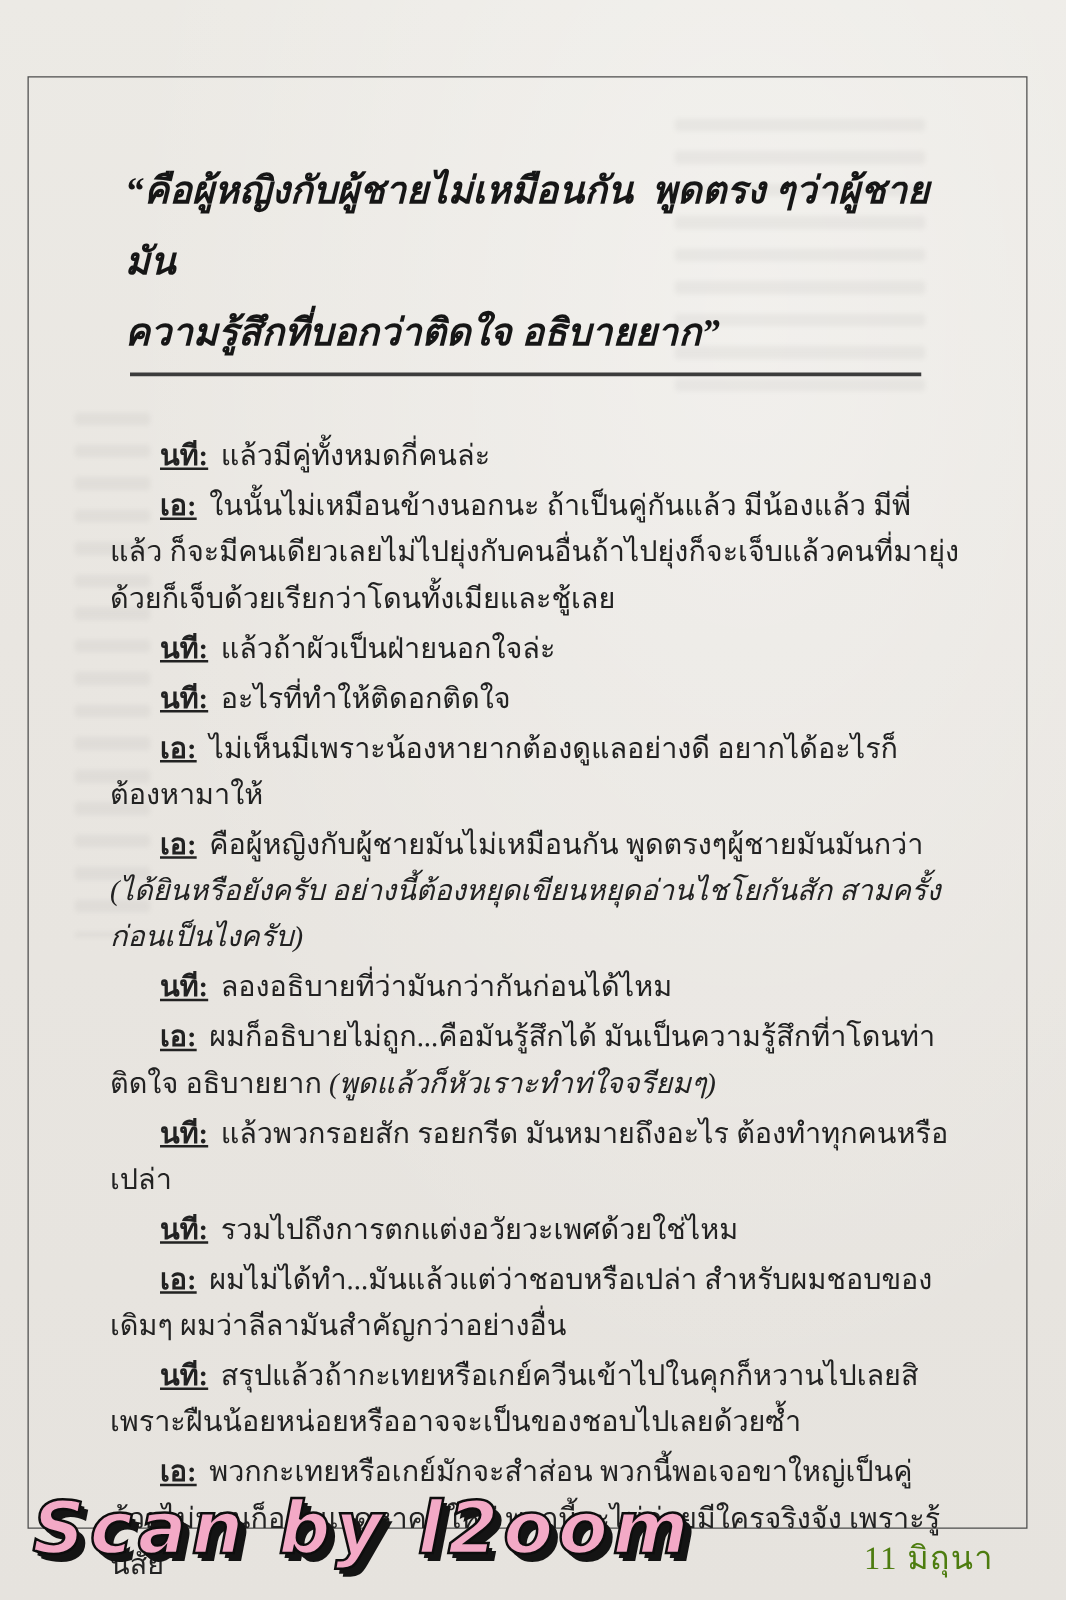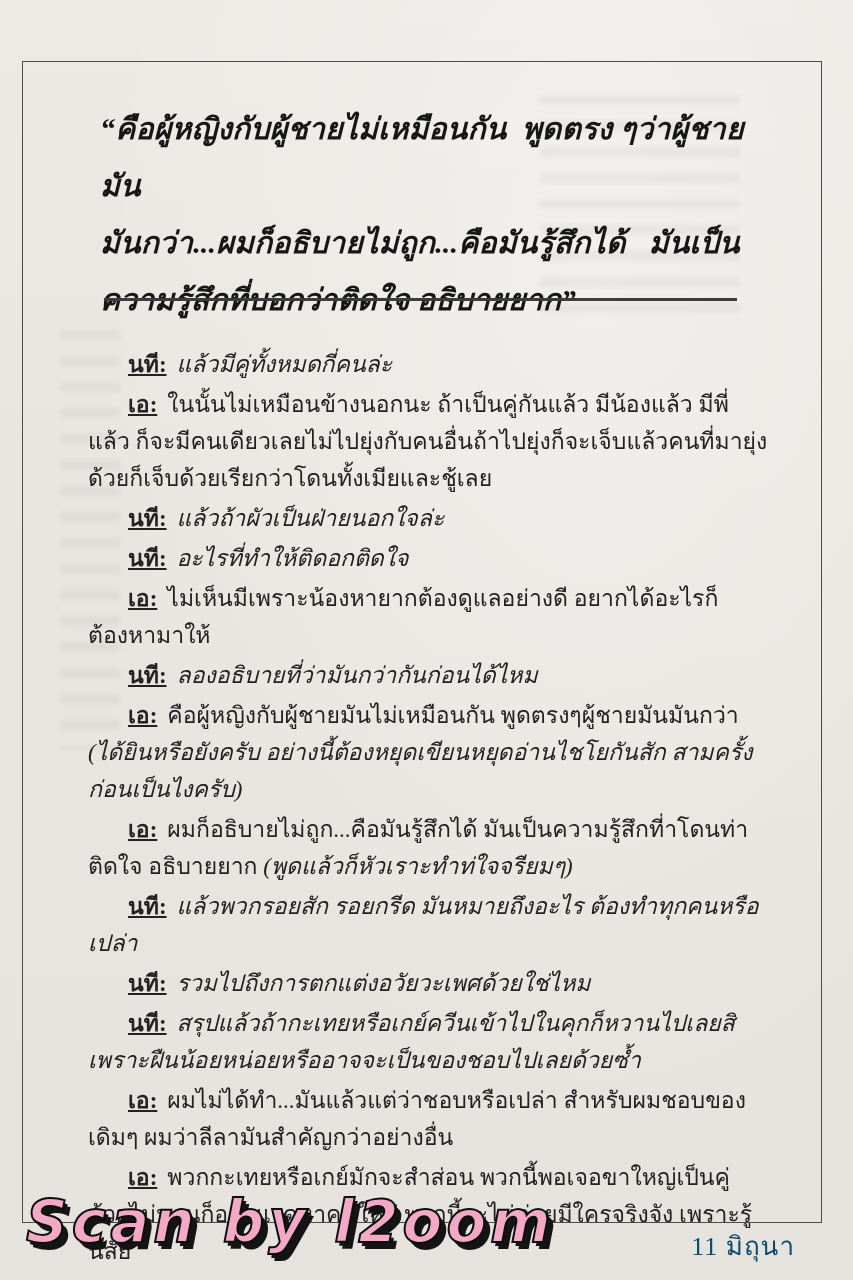--- a/index.html
+++ b/index.html
@@ -9,91 +9,90 @@
       radial-gradient(ellipse at 70% 20%, rgba(255,255,255,0.35), rgba(0,0,0,0) 60%),
       linear-gradient(180deg,#eceae5 0%,#e9e6e1 40%,#e6e3de 100%);
     font-family:"Liberation Serif", serif;
     color:#1f1f1f;
   }
   .frame{
     position:absolute;left:22px;top:61px;width:800px;height:1162px;
     border:1.5px solid #4c4c4c;box-sizing:border-box;pointer-events:none;
   }
   .quote{
-    position:absolute;left:100px;top:100px;width:648px;
+    position:absolute;left:100px;top:124px;width:648px;
     font-weight:bold;font-style:italic;
     font-size:30px;line-height:57px;color:#161616;
     letter-spacing:0.2px;
   }
   .quote .quote-line{white-space:pre-wrap;}
   .rule{
     position:absolute;left:104px;top:298px;width:633px;height:3px;
     background:#3c3c3c;
   }
   .dialogue{
     position:absolute;left:88px;top:346px;width:682px;
     font-size:23px;line-height:37px;color:#222;
   }
   .dialogue p.turn{
     margin:0 0 3px 0;text-indent:40px;
   }
   .speaker{font-weight:bold;font-style:normal;margin-right:10px;text-decoration:underline;}
-  .turn.q .speech{font-style:italic;margin-top:12px;}
+  .turn.q .speech{margin-top:12px;}
   .turn.a .speech{font-style:normal;}
   .note{font-style:italic;}
   .show-through{
     position:absolute;pointer-events:none;opacity:0.06;filter:blur(2px);
     background:repeating-linear-gradient(180deg,#555 0 10px,transparent 10px 26px);
   }
   .st1{left:540px;top:95px;width:200px;height:220px;}
   .st2{left:60px;top:330px;width:60px;height:420px;}
   .watermark{
     position:absolute;left:26px;top:1188px;
     font-family:"DejaVu Sans", sans-serif;
     font-style:italic;font-weight:bold;
     font-size:58px;letter-spacing:4px;
     color:#f3a9c6;
     -webkit-text-stroke:2px #0d0d0d;
     text-shadow:6px 7px 0 #141414, 3px 4px 0 #141414;
     white-space:nowrap;
   }
   .pageno{
     position:absolute;right:58px;bottom:14px;
-    font-size:26px;color:#0c4a6e;letter-spacing:1px;
+    font-size:26px;color:#4d7c0f;letter-spacing:1px;
   }
 </style>
 </head>
 <body>
 
 <div class="page">
   <div class="frame"></div>
 
   <div class="show-through st1"></div>
   <div class="show-through st2"></div>
 
   <div class="quote" id="pull-quote">
       <div class="quote-line">“คือผู้หญิงกับผู้ชายไม่เหมือนกัน  พูดตรง ๆว่าผู้ชายมัน</div>
-      <div class="quote-line">มันกว่า...ผมก็อธิบายไม่ถูก...คือมันรู้สึกได้   มันเป็น</div>
       <div class="quote-line">ความรู้สึกที่บอกว่าติดใจ อธิบายยาก”</div>
     </div>
 
   <div class="rule"></div>
 
   <div class="dialogue" id="dialogue">
       <p class="turn q"><span class="speaker">นที:</span><span class="speech">แล้วมีคู่ทั้งหมดกี่คนล่ะ</span></p>
       <p class="turn a"><span class="speaker">เอ:</span><span class="speech">ในนั้นไม่เหมือนข้างนอกนะ ถ้าเป็นคู่กันแล้ว มีน้องแล้ว มีพี่แล้ว ก็จะมีคนเดียวเลยไม่ไปยุ่งกับคนอื่นถ้าไปยุ่งก็จะเจ็บแล้วคนที่มายุ่งด้วยก็เจ็บด้วยเรียกว่าโดนทั้งเมียและชู้เลย</span></p>
       <p class="turn q"><span class="speaker">นที:</span><span class="speech">แล้วถ้าผัวเป็นฝ่ายนอกใจล่ะ</span></p>
       <p class="turn q"><span class="speaker">นที:</span><span class="speech">อะไรที่ทำให้ติดอกติดใจ</span></p>
       <p class="turn a"><span class="speaker">เอ:</span><span class="speech">ไม่เห็นมีเพราะน้องหายากต้องดูแลอย่างดี อยากได้อะไรก็ต้องหามาให้</span></p>
+      <p class="turn a"><span class="speaker">เอ:</span><span class="speech">คือผู้หญิงกับผู้ชายมันไม่เหมือนกัน พูดตรงๆผู้ชายมันมันกว่า</span><span class="note"> (ได้ยินหรือยังครับ อย่างนี้ต้องหยุดเขียนหยุดอ่านไชโยกันสัก สามครั้งก่อนเป็นไงครับ)</span></p>
       <p class="turn q"><span class="speaker">นที:</span><span class="speech">ลองอธิบายที่ว่ามันกว่ากันก่อนได้ไหม</span></p>
-      <p class="turn a"><span class="speaker">เอ:</span><span class="speech">คือผู้หญิงกับผู้ชายมันไม่เหมือนกัน พูดตรงๆผู้ชายมันมันกว่า</span><span class="note"> (ได้ยินหรือยังครับ อย่างนี้ต้องหยุดเขียนหยุดอ่านไชโยกันสัก สามครั้งก่อนเป็นไงครับ)</span></p>
       <p class="turn a"><span class="speaker">เอ:</span><span class="speech">ผมก็อธิบายไม่ถูก...คือมันรู้สึกได้  มันเป็นความรู้สึกที่าโดนท่าติดใจ อธิบายยาก</span><span class="note"> (พูดแล้วก็หัวเราะทำท่ใจจรียมๆ)</span></p>
       <p class="turn q"><span class="speaker">นที:</span><span class="speech">แล้วพวกรอยสัก รอยกรีด มันหมายถึงอะไร ต้องทำทุกคนหรือเปล่า</span></p>
       <p class="turn q"><span class="speaker">นที:</span><span class="speech">รวมไปถึงการตกแต่งอวัยวะเพศด้วยใช่ไหม</span></p>
+      <p class="turn a"><span class="speaker">เอ:</span><span class="speech">ผมไม่ได้ทำ...มันแล้วแต่ว่าชอบหรือเปล่า  สำหรับผมชอบของเดิมๆ ผมว่าลีลามันสำคัญกว่าอย่างอื่น</span></p>
       <p class="turn q"><span class="speaker">นที:</span><span class="speech">สรุปแล้วถ้ากะเทยหรือเกย์ควีนเข้าไปในคุกก็หวานไปเลยสิ เพราะฝืนน้อยหน่อยหรืออาจจะเป็นของชอบไปเลยด้วยซ้ำ</span></p>
-      <p class="turn a"><span class="speaker">เอ:</span><span class="speech">ผมไม่ได้ทำ...มันแล้วแต่ว่าชอบหรือเปล่า  สำหรับผมชอบของเดิมๆ ผมว่าลีลามันสำคัญกว่าอย่างอื่น</span></p>
       <p class="turn a"><span class="speaker">เอ:</span><span class="speech">พวกกะเทยหรือเกย์มักจะสำส่อน  พวกนี้พอเจอขาใหญ่เป็นคู่ด้วยไม่นานก็ออกแรดหาคนใหม่ พวกนี้จะไม่ค่อยมีใครจริงจัง เพราะรู้นิสัย</span></p>
     </div>
 
   <div class="watermark">Scan by l2oom</div>
 
   <div class="pageno">11 มิถุนา</div>
 </div>
 
 </body></html>

